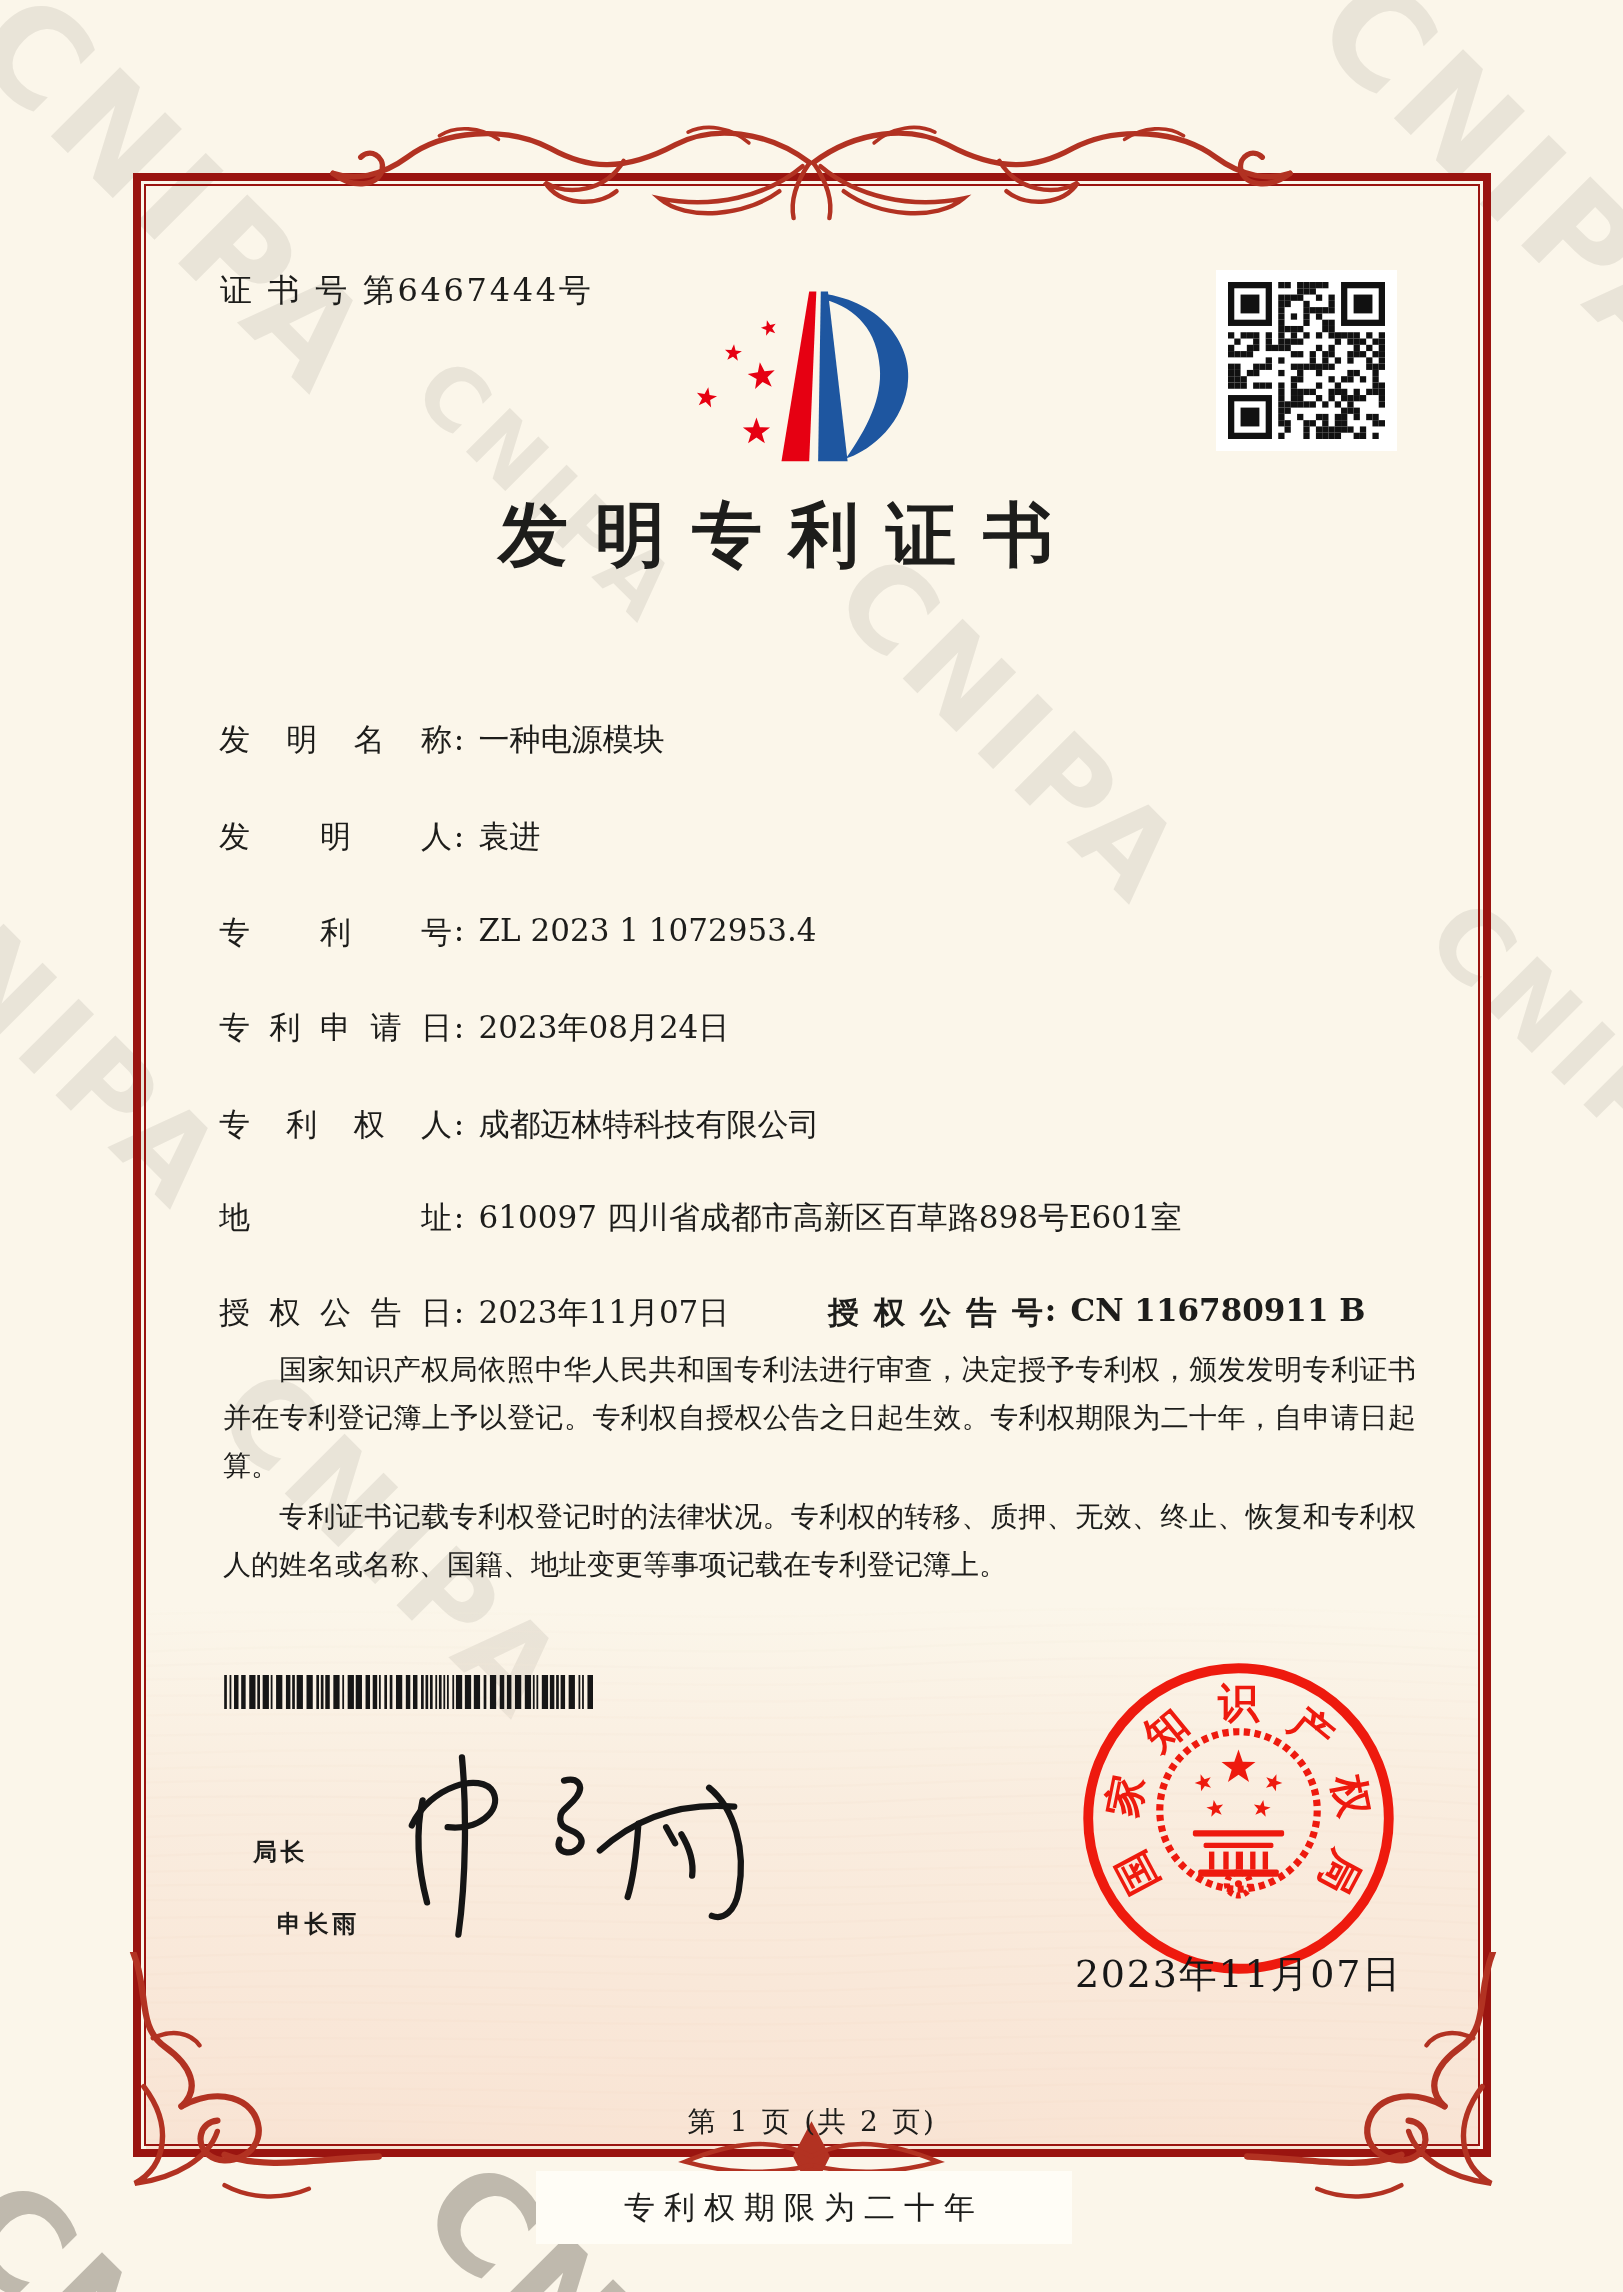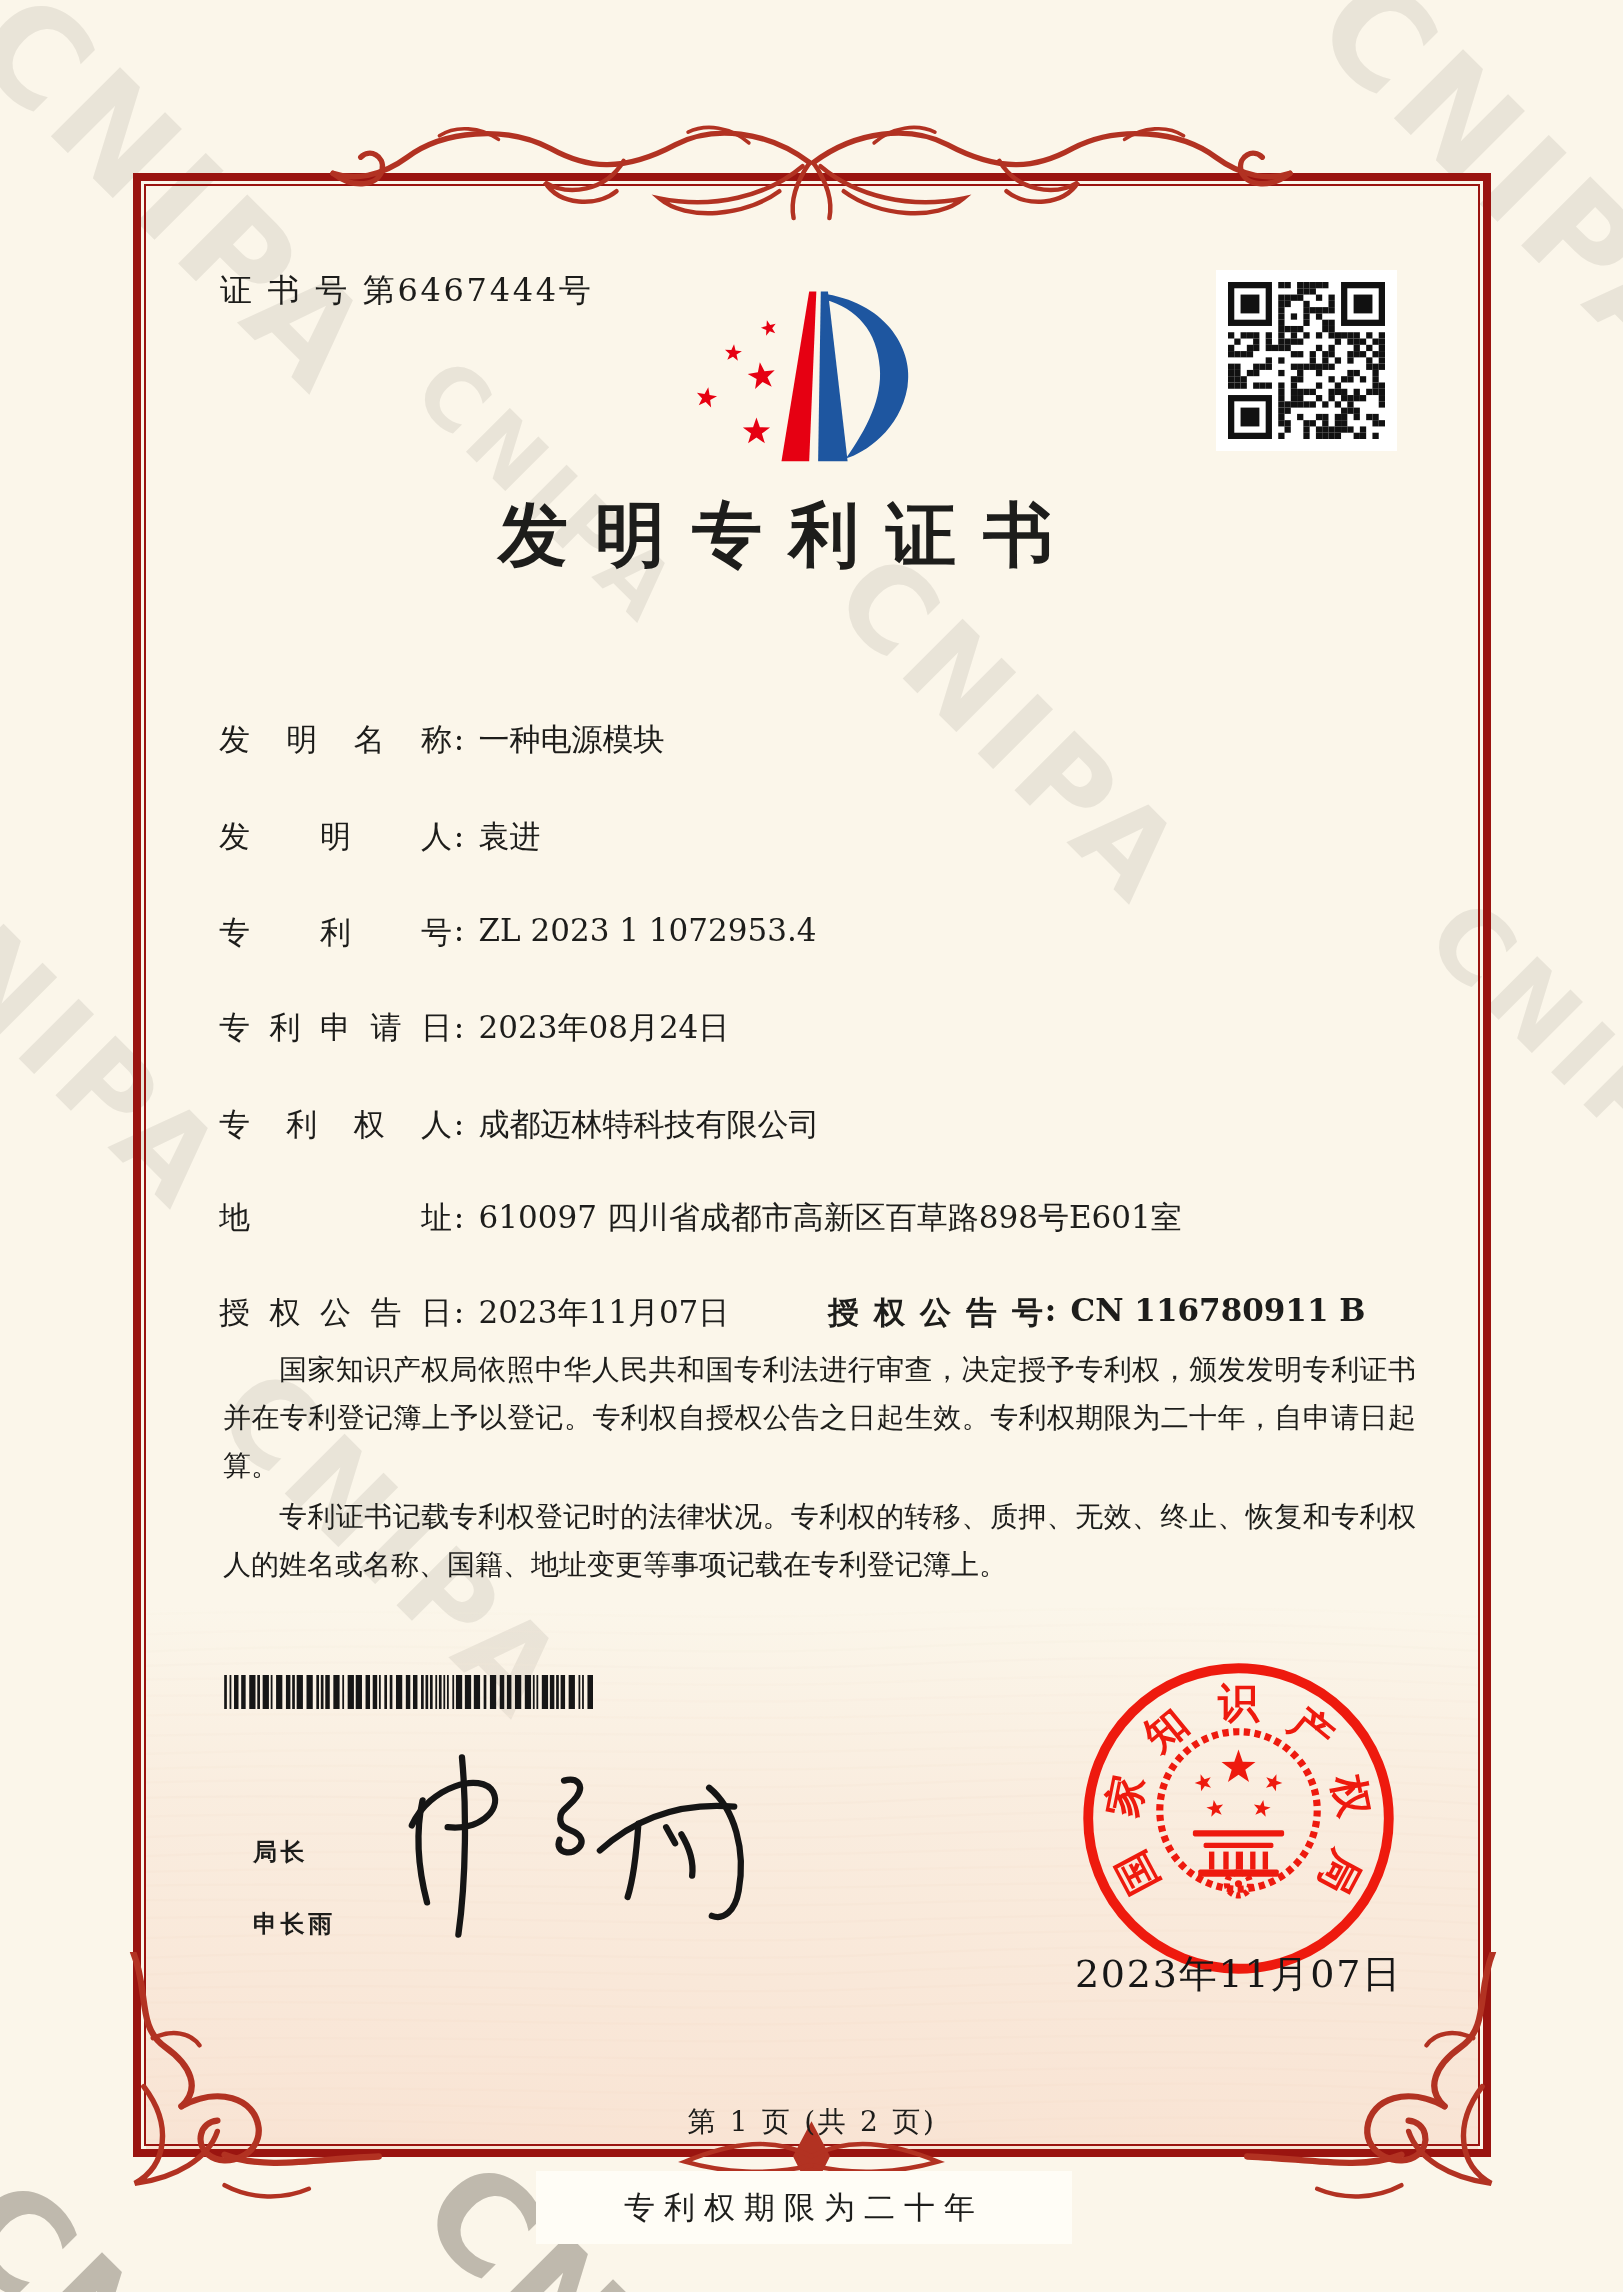--- a/index.html
+++ b/index.html
@@ -495,21 +495,21 @@
       <rect x="364" y="0" width="5" height="38" fill="#161616"></rect>
       <rect x="371" y="0" width="3" height="38" fill="#161616"></rect>
       <rect x="376" y="0" width="5" height="38" fill="#161616"></rect>
       <rect x="385" y="0" width="7" height="38" fill="#161616"></rect>
       <rect x="396" y="0" width="2" height="38" fill="#161616"></rect>
       <rect x="400" y="0" width="2" height="38" fill="#161616"></rect>
       <rect x="406" y="0" width="7" height="38" fill="#161616"></rect>
     </svg>
 
   <div class="director-label" style="top:1836px;">局长</div>
-  <div class="director-label" style="top:1908px;">申长雨</div>
+  <div class="director-label" style="top:1908px;margin-left:24px;">申长雨</div>
   <svg class="signature" width="403" height="206" viewBox="0 0 450 230">
     <g stroke="#151515" stroke-width="7" fill="none" stroke-linecap="round" stroke-linejoin="round">
       <path d="M52,64 C45,96 45,132 57,178"></path>
       <path d="M40,92 C60,48 118,32 131,55 C141,77 112,98 80,94"></path>
       <path d="M96,16 C101,70 101,150 92,214"></path>
       <path d="M210,42 C225,38 233,47 224,60 C215,73 204,74 206,87 C208,99 225,96 229,107 C232,116 221,123 213,122 C205,121 202,115 205,108"></path>
       <path d="M250,120 C290,84 340,66 400,71"></path>
       <path d="M293,90 C291,120 288,150 281,172"></path>
       <path d="M372,50 C401,74 413,120 405,165 C401,188 388,198 375,193"></path>
       <path d="M341,102 C350,117 355,132 353,148"></path>

